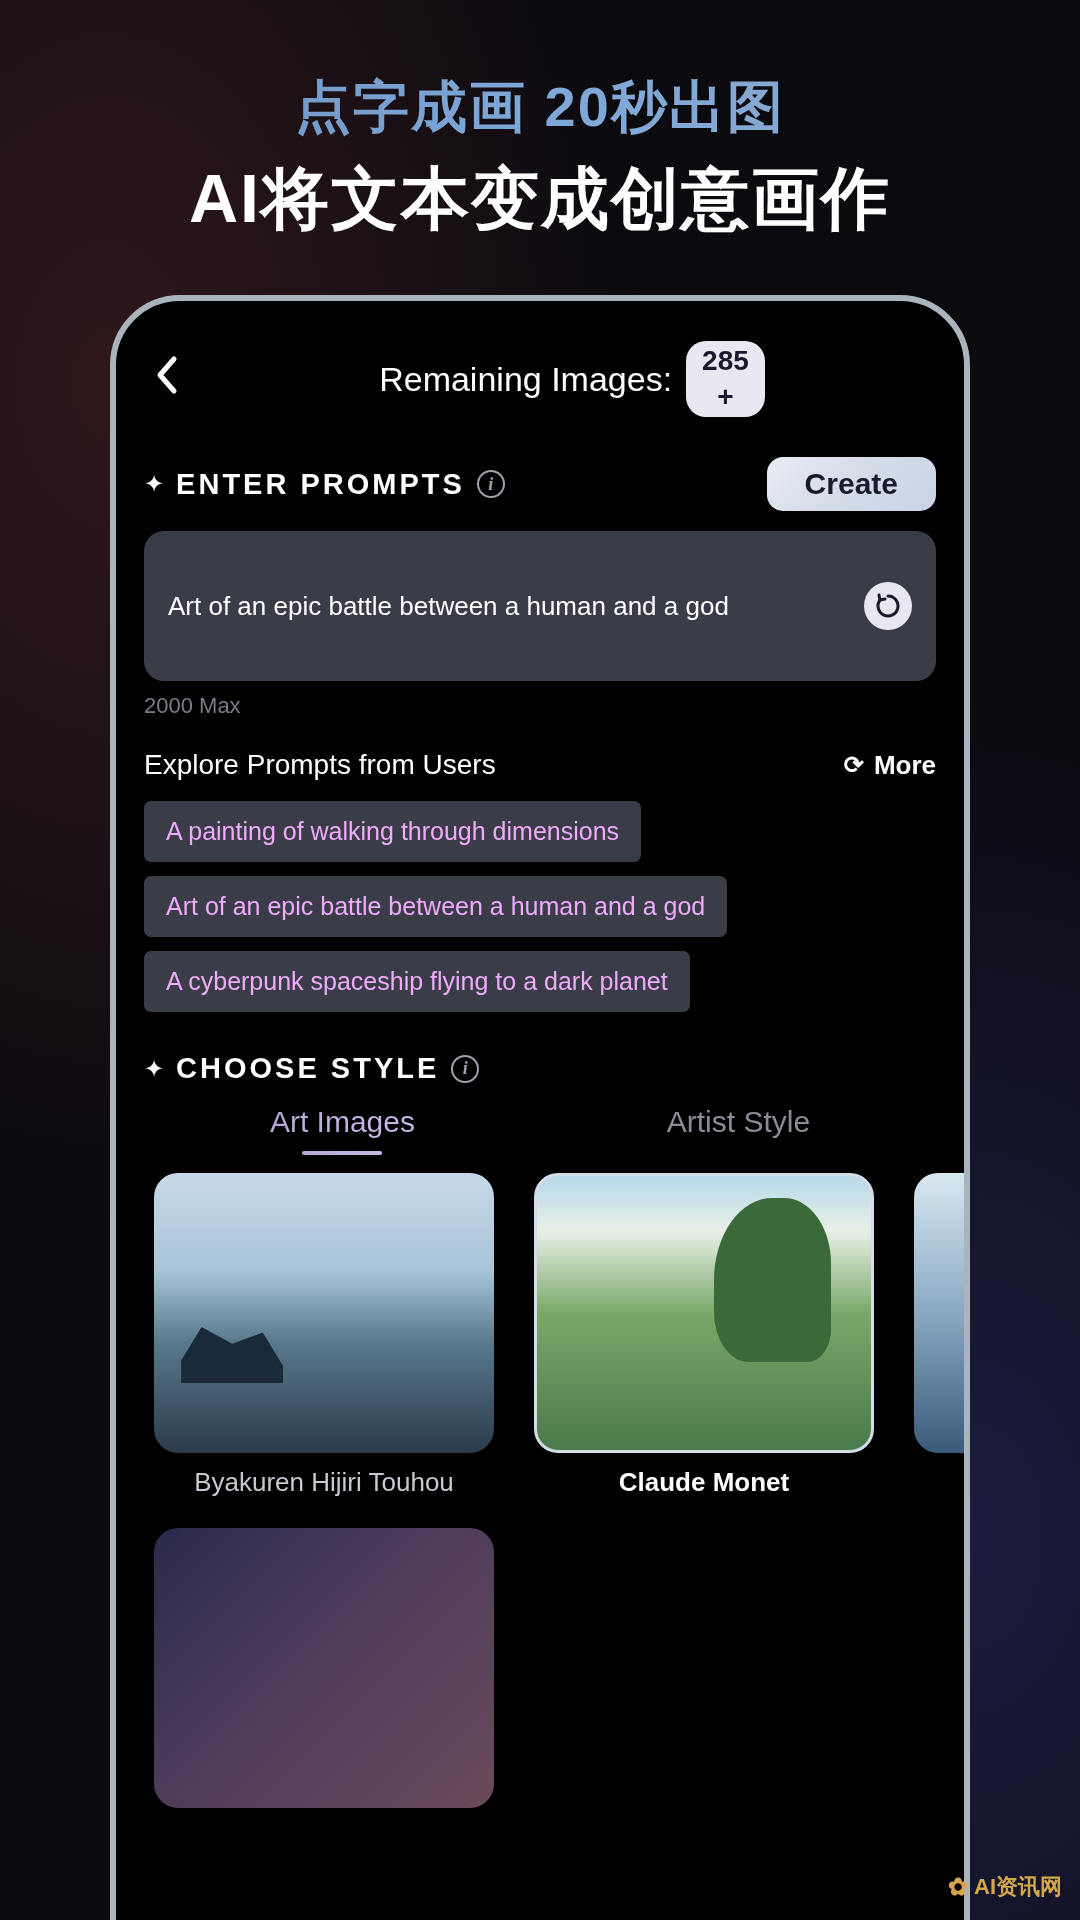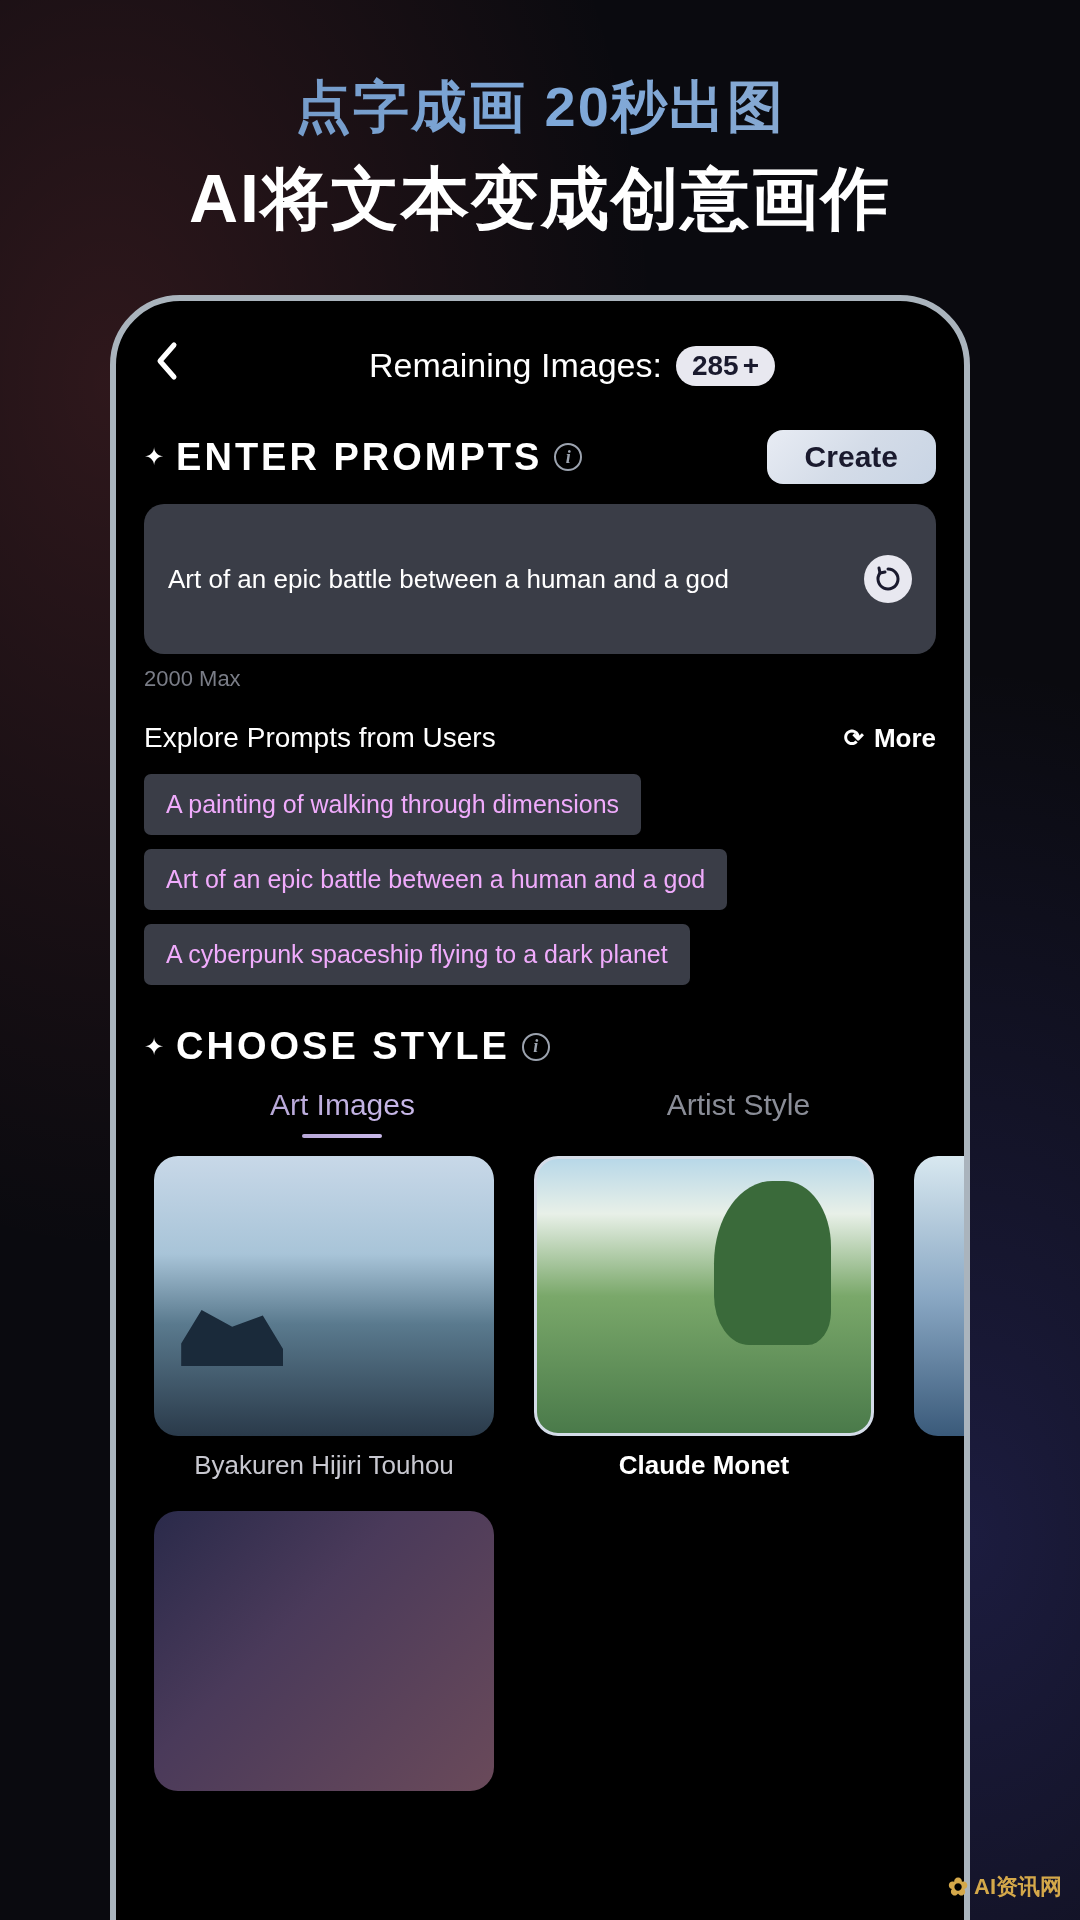--- a/index.html
+++ b/index.html
@@ -73,34 +73,35 @@
 .remaining-badge {
   background: #e8e8f0;
   color: #1a1a2e;
   padding: 4px 16px;
   border-radius: 20px;
   font-size: 28px;
   font-weight: 700;
   display: flex;
   align-items: center;
   gap: 4px;
+  flex-direction: column;
 }
 .section-header {
   display: flex;
   align-items: center;
   gap: 12px;
   margin-bottom: 20px;
 }
 .sparkle {
   color: #ffffff;
   font-size: 24px;
 }
 .section-title {
   color: #ffffff;
-  font-size: 38px;
+  font-size: 29px;
   font-weight: 700;
   letter-spacing: 3px;
 }
 .info-icon {
   width: 28px;
   height: 28px;
   border: 2.5px solid #9ca3af;
   border-radius: 50%;
   display: flex;
   align-items: center;

